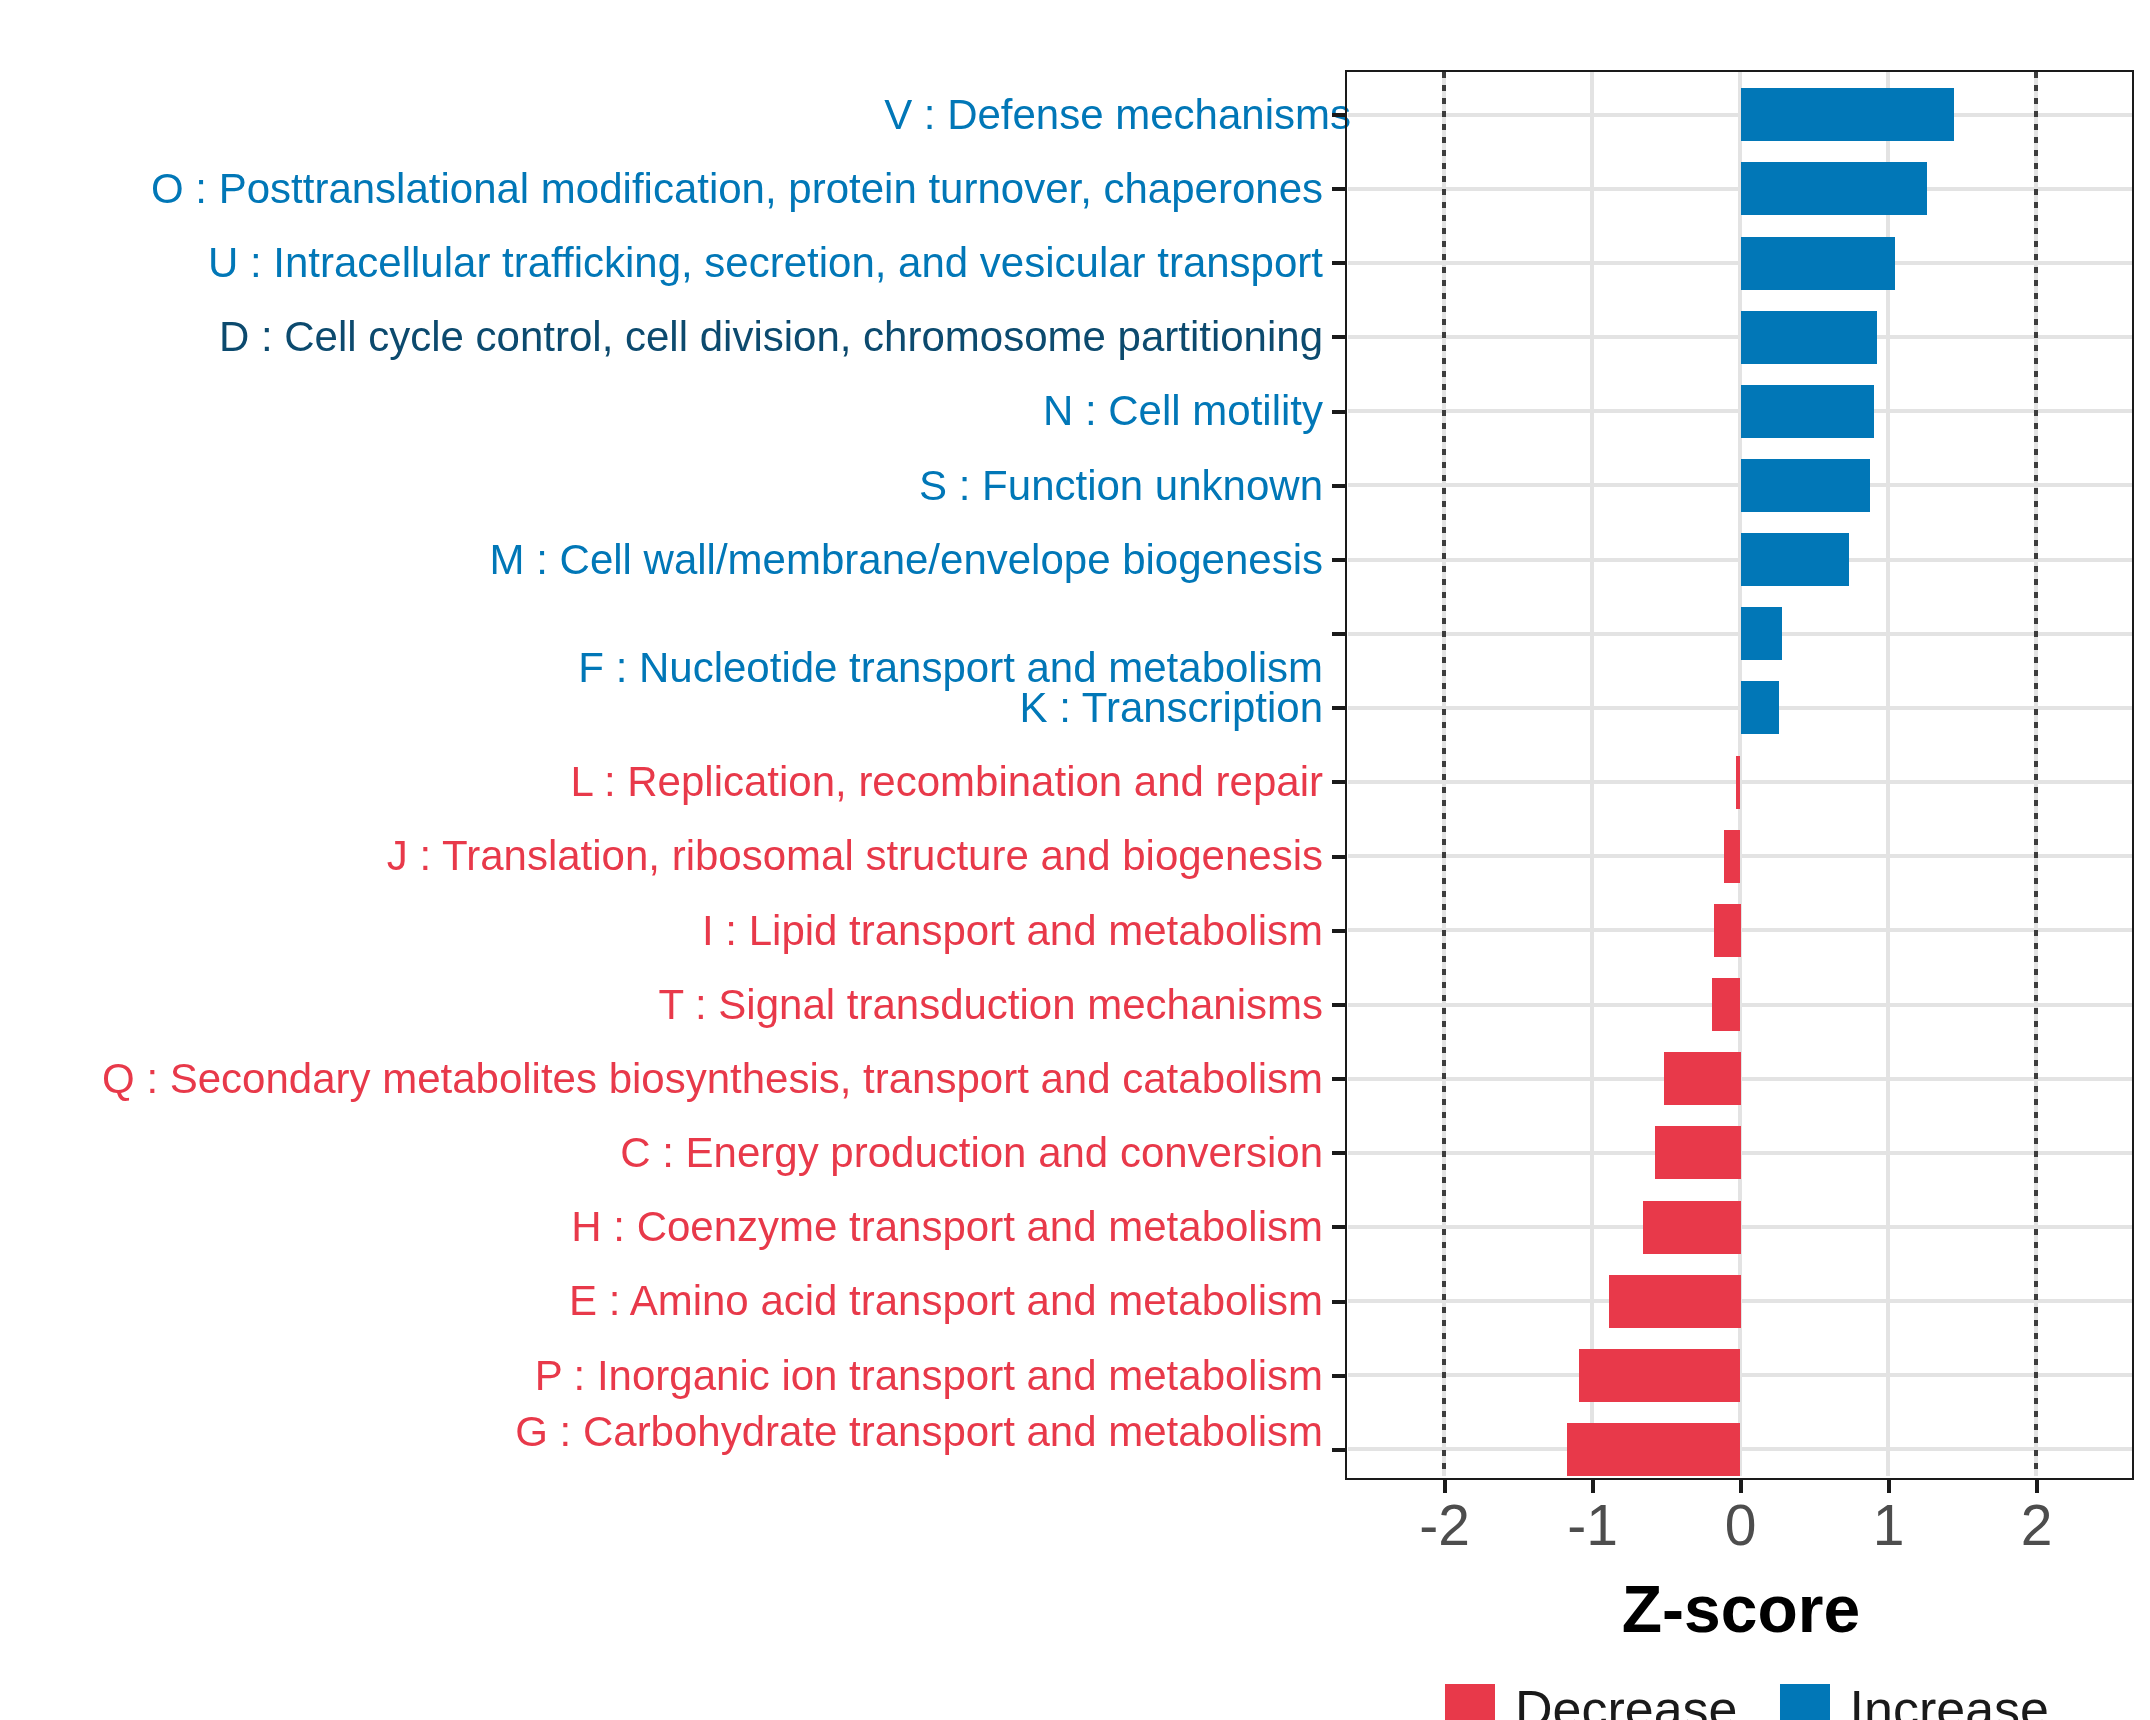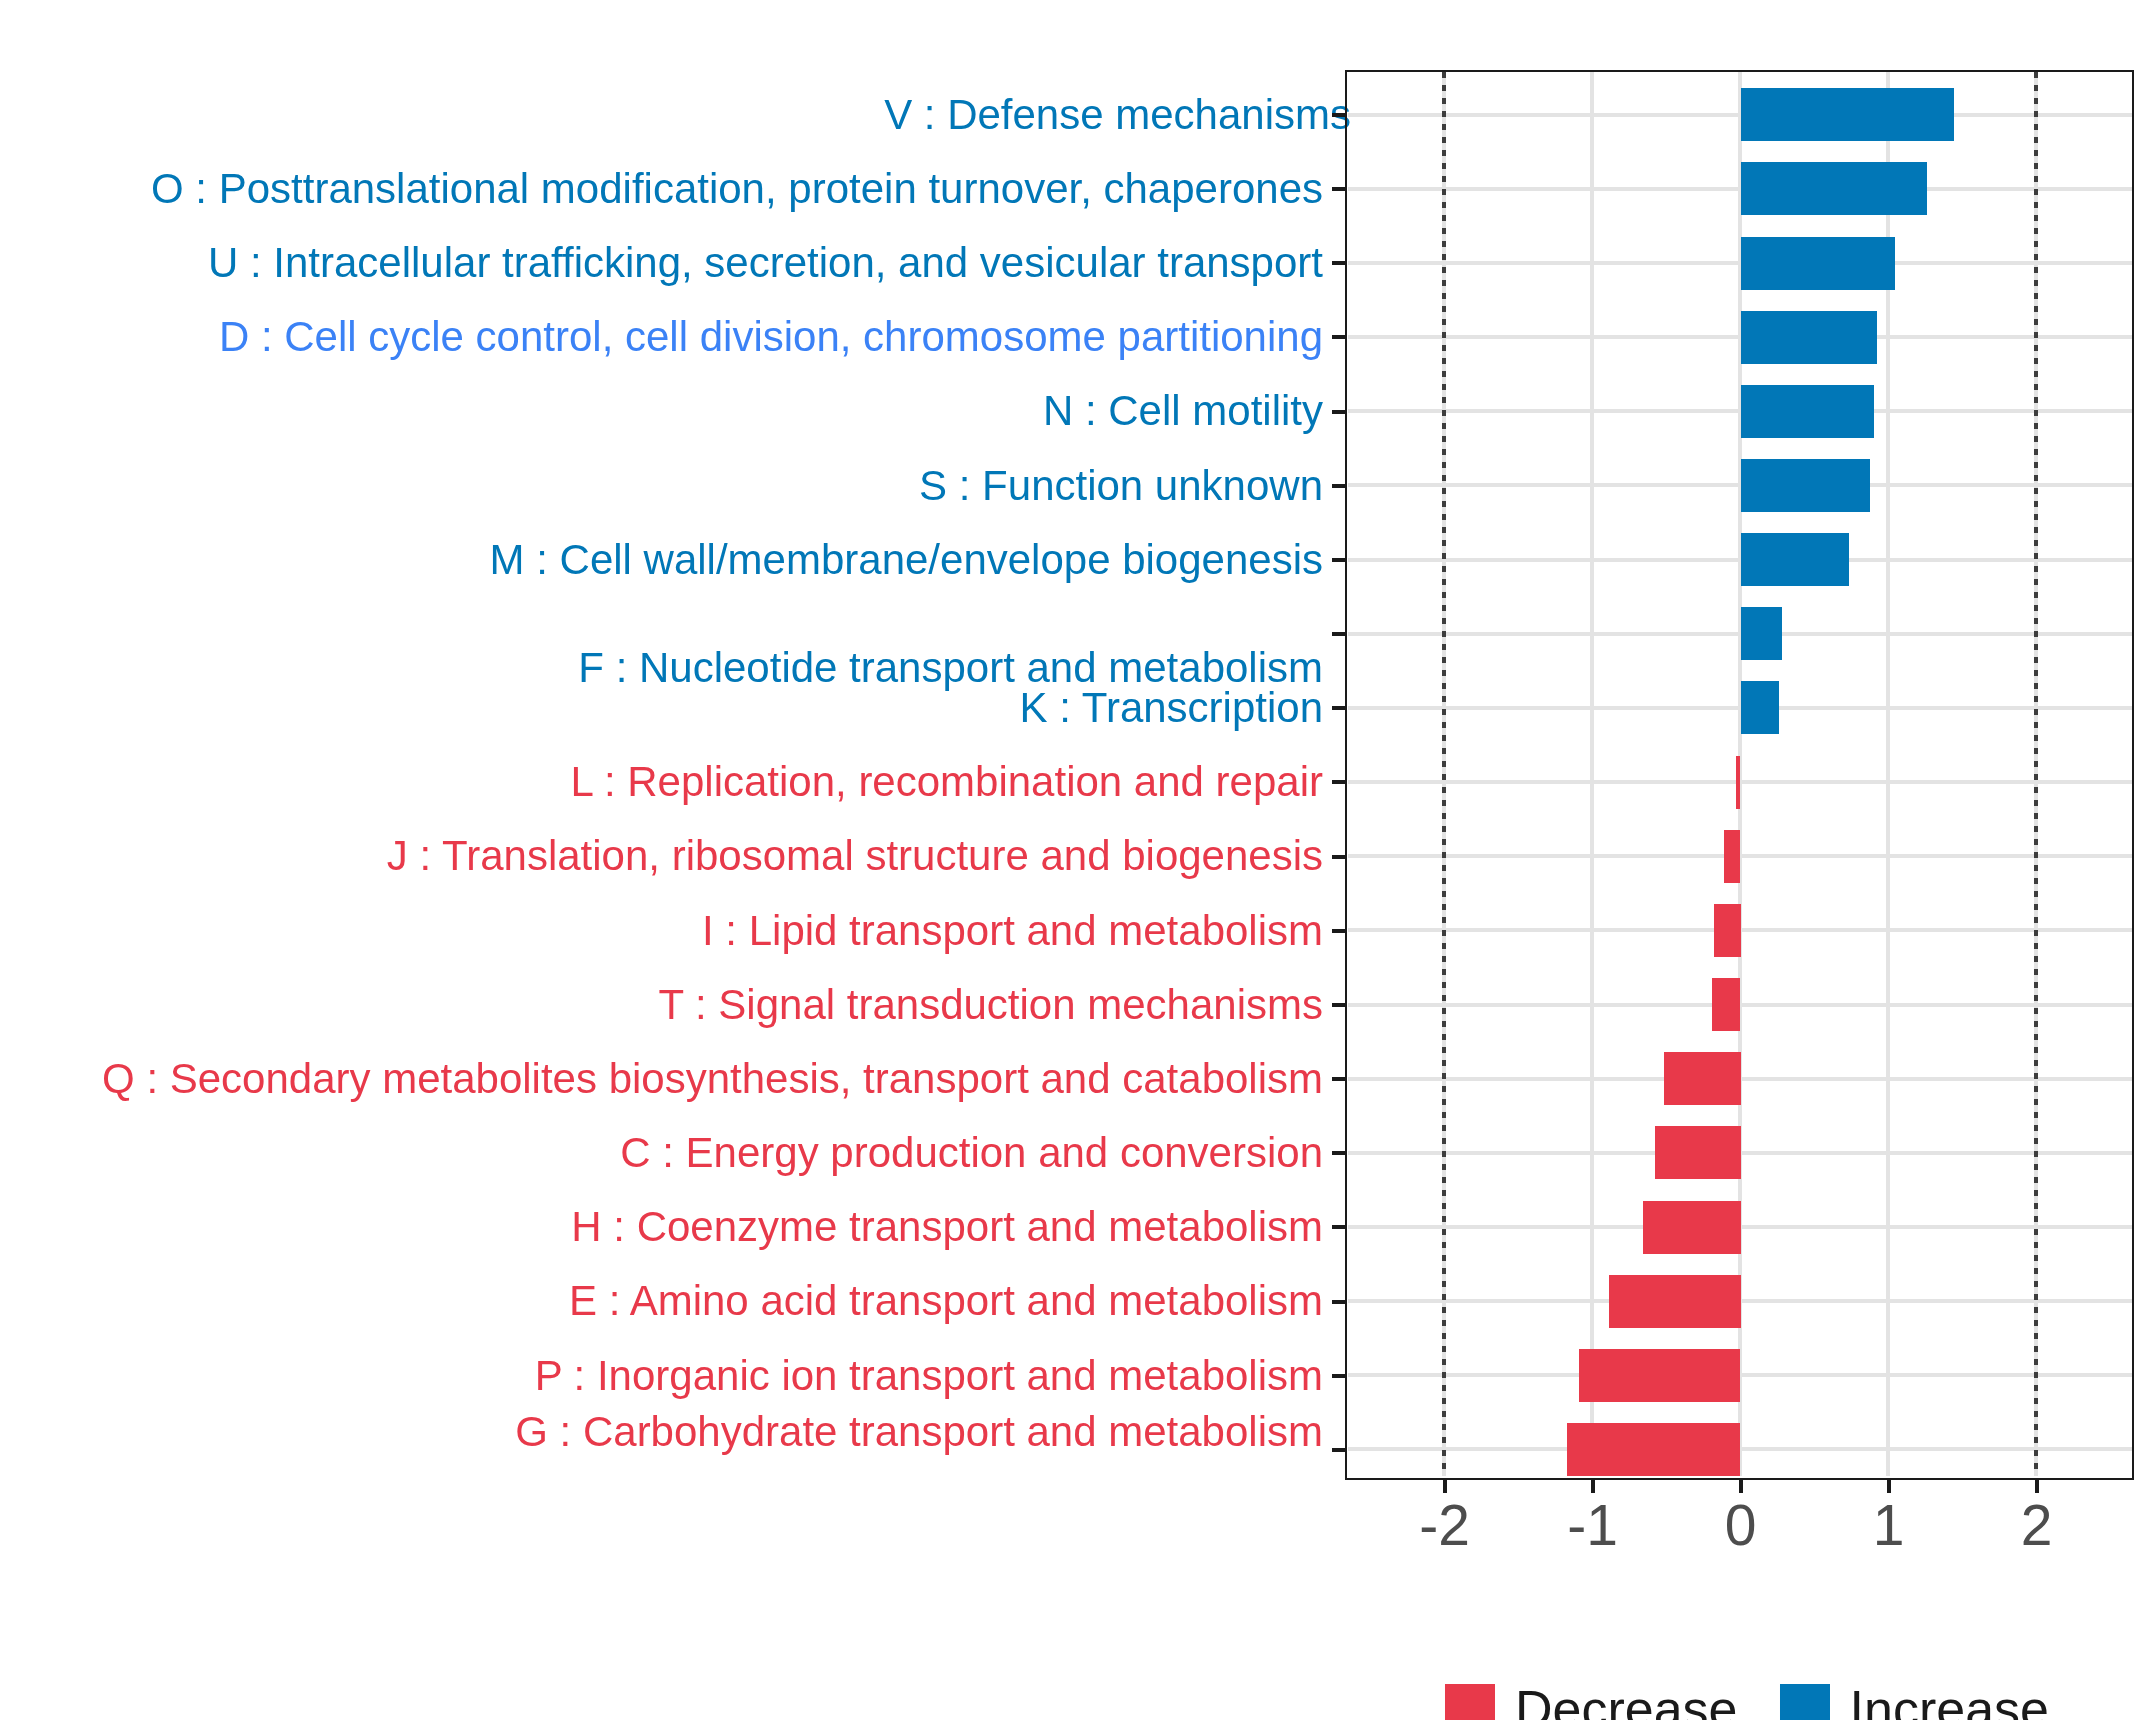--- a/index.html
+++ b/index.html
@@ -106,21 +106,21 @@
       <div class="bar" style="left: 1567px; width: 173px; top: 1423px; height: 53px; background: rgb(232, 57, 74);"></div>
     </div>
   <div id="label-layer">
       <div class="ytick" style="left: 1332px; width: 13px; top: 113px; height: 3.6px;"></div>
       <div class="cat-label" style="width: 1323px; top: 92px; color: rgb(1, 119, 183); padding-left: 28px;">V : Defense mechanisms</div>
       <div class="ytick" style="left: 1332px; width: 13px; top: 187px; height: 3.6px;"></div>
       <div class="cat-label" style="width: 1323px; top: 166px; color: rgb(1, 119, 183);">O : Posttranslational modification, protein turnover, chaperones</div>
       <div class="ytick" style="left: 1332px; width: 13px; top: 261px; height: 3.6px;"></div>
       <div class="cat-label" style="width: 1323px; top: 240px; color: rgb(1, 119, 183);">U : Intracellular trafficking, secretion, and vesicular transport</div>
       <div class="ytick" style="left: 1332px; width: 13px; top: 335px; height: 3.6px;"></div>
-      <div class="cat-label" style="width: 1323px; top: 314px; color: #3b82f6;">D : Cell cycle control, cell division, chromosome partitioning</div>
+      <div class="cat-label" style="width: 1323px; top: 314px; color: #0c4a6e;">D : Cell cycle control, cell division, chromosome partitioning</div>
       <div class="ytick" style="left: 1332px; width: 13px; top: 410px; height: 3.6px;"></div>
       <div class="cat-label" style="width: 1323px; top: 388px; color: rgb(1, 119, 183);">N : Cell motility</div>
       <div class="ytick" style="left: 1332px; width: 13px; top: 484px; height: 3.6px;"></div>
       <div class="cat-label" style="width: 1323px; top: 463px; color: rgb(1, 119, 183);">S : Function unknown</div>
       <div class="ytick" style="left: 1332px; width: 13px; top: 558px; height: 3.6px;"></div>
       <div class="cat-label" style="width: 1323px; top: 537px; color: rgb(1, 119, 183);">M : Cell wall/membrane/envelope biogenesis</div>
       <div class="ytick" style="left: 1332px; width: 13px; top: 632px; height: 3.6px;"></div>
       <div class="cat-label" style="width: 1323px; top: 645px; color: rgb(1, 119, 183);">F : Nucleotide transport and metabolism</div>
       <div class="ytick" style="left: 1332px; width: 13px; top: 706px; height: 3.6px;"></div>
       <div class="cat-label" style="width: 1323px; top: 685px; color: rgb(1, 119, 183);">K : Transcription</div>
@@ -154,20 +154,21 @@
       <div class="xtick" style="left: 1591px; width: 3.6px; top: 1480px; height: 13px;"></div>
       <div class="xtick-label" style="left: 1485px; top: 1497px; color: rgb(77, 77, 77);">-1</div>
       <div class="xtick" style="left: 1739px; width: 3.6px; top: 1480px; height: 13px;"></div>
       <div class="xtick-label" style="left: 1633px; top: 1497px; color: rgb(77, 77, 77);">0</div>
       <div class="xtick" style="left: 1887px; width: 3.6px; top: 1480px; height: 13px;"></div>
       <div class="xtick-label" style="left: 1781px; top: 1497px; color: rgb(77, 77, 77);">1</div>
       <div class="xtick" style="left: 2035px; width: 3.6px; top: 1480px; height: 13px;"></div>
       <div class="xtick-label" style="left: 1929px; top: 1497px; color: rgb(77, 77, 77);">2</div>
     </div>
 
+  <div class="x-axis-title" id="x-axis-title" style="left: 1454px; top: 1571px;">Z-score</div>
 
   <div class="legend" id="legend" style="left: 1747px; top: 1679px;">
     <div class="legend-item">
       <span class="legend-swatch" id="swatch-decrease" style="background: rgb(232, 57, 74);"></span>
       <span class="legend-label">Decrease</span>
     </div>
     <div class="legend-item">
       <span class="legend-swatch" id="swatch-increase" style="background: rgb(1, 119, 183);"></span>
       <span class="legend-label">Increase</span>
     </div>

